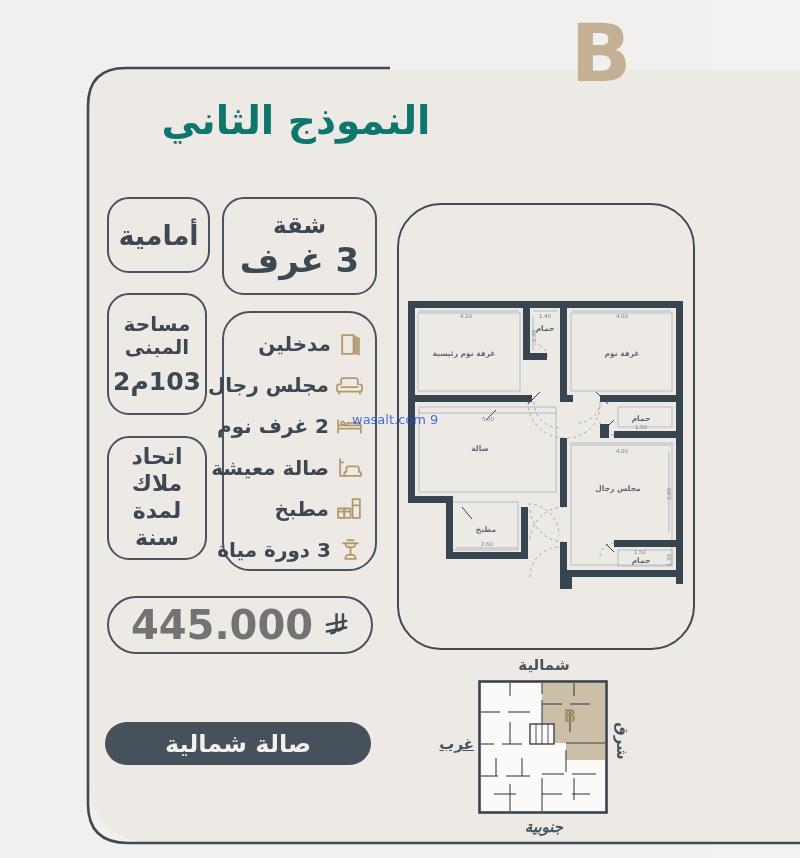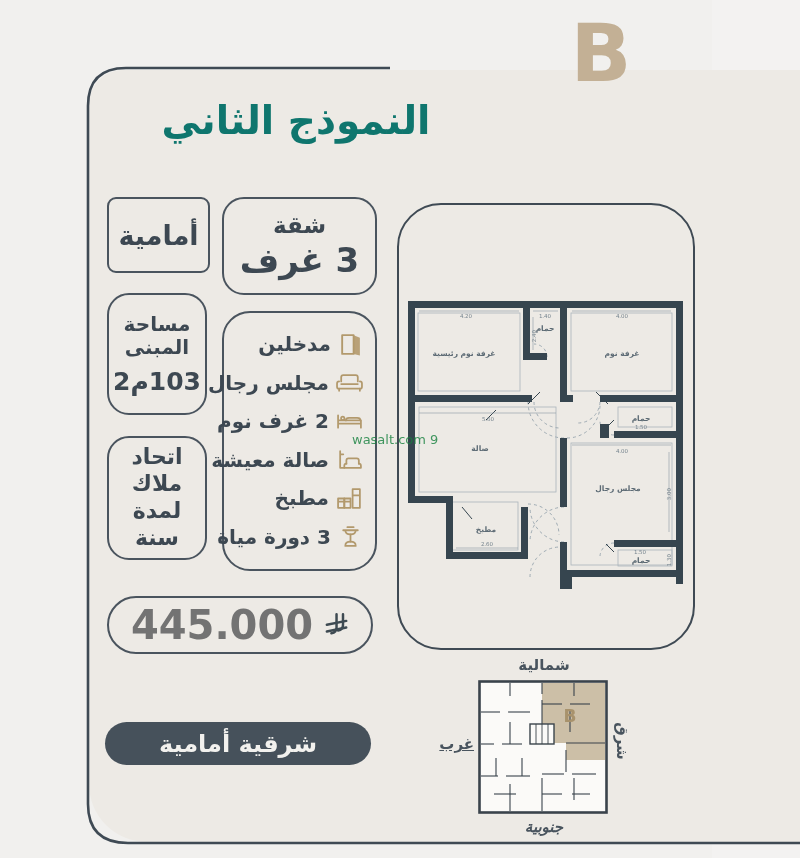--- a/index.html
+++ b/index.html
@@ -17,45 +17,45 @@
     border-radius:34px 0 0 58px;}
   .letter-b{left:556px;top:14px;width:90px;text-align:center;
     font-size:80px;font-weight:bold;color:#c3b095;line-height:1;}
   .page-title{left:120px;top:98px;width:352px;text-align:center;
     font-size:39px;font-weight:bold;color:#0f766e;letter-spacing:-1px;}
   .badge{
     border:2.4px solid #4a545e;border-radius:22px;color:#3d4852;
     display:flex;flex-direction:column;align-items:center;justify-content:center;
     text-align:center;font-weight:bold;background:transparent;box-sizing:border-box;
   }
-  .b-front{left:107px;top:197px;width:103px;height:76px;font-size:27px;border-radius:9px;}
+  .b-front{left:107px;top:197px;width:103px;height:76px;font-size:27px;}
   .b-apt{left:222px;top:197px;width:155px;height:98px;}
   .b-apt .l1{font-size:23px;}
   .b-apt .l2{font-size:34px;margin-top:2px;}
   .b-area{left:107px;top:293px;width:100px;height:122px;}
   .b-area .l{font-size:20px;line-height:1.15;}
   .b-area .v{font-size:25px;margin-top:8px;}
   .b-hoa{left:107px;top:436px;width:100px;height:124px;border-radius:22px;}
   .b-hoa .l{font-size:22px;line-height:1.22;}
   .b-feat{left:222px;top:311px;width:155px;height:260px;border-radius:28px;
-    justify-content:flex-start;padding-top:12px;}
+    justify-content:space-between;padding-top:12px;}
   .feat-row{display:flex;flex-direction:row;align-items:center;gap:7px;
     height:38.5px;width:100%;padding-right:12px;box-sizing:border-box;}
   .feat-row .txt{font-size:20px;font-weight:bold;color:#3d4852;white-space:nowrap;}
   .feat-row svg{flex:0 0 auto;}
   .b-price{left:107px;top:596px;width:266px;height:58px;border-radius:29px;
     flex-direction:row;gap:10px;}
   .b-price .num{font-size:40px;font-weight:bold;color:#737373;direction:ltr;}
   .pill{left:105px;top:722px;width:266px;height:43px;background:#46515b;
     border-radius:24px;color:#f2f1ee;display:flex;align-items:center;
     justify-content:center;font-size:24px;font-weight:bold;}
   .plan-box{left:397px;top:203px;width:298px;height:447px;
     border:2.6px solid #3f4a54;border-radius:44px;box-sizing:border-box;}
-  .watermark{left:352px;top:412px;font-size:13px;color:#15803d;opacity:.8;
-    direction:ltr;font-weight:normal;margin-top:20px;}
+  .watermark{left:352px;top:412px;font-size:13px;color:#1d4ed8;opacity:.8;
+    direction:ltr;font-weight:normal;}
   .dir-label{color:#49545e;font-weight:bold;font-size:15px;}
   .lbl-north{left:480px;top:656px;width:128px;text-align:center;}
   .lbl-south{left:480px;top:818px;width:128px;text-align:center;font-style:italic;}
   .lbl-west{left:434px;top:735px;width:40px;text-align:right;text-decoration:underline;}
   .lbl-east{left:602px;top:732px;width:40px;text-align:center;
     transform:rotate(90deg);}
 </style>
 </head>
 <body>
 
@@ -171,21 +171,21 @@
         <path d="M12.5 3 V15.5 q0,4.2 -4.8,5.2"></path>
         <path d="M18.5 3 V13 q0,4.2 -4.6,5.2"></path>
         <path d="M3.5 12.8 L21.5 9.2"></path>
         <path d="M3.5 19 L21.5 15.4"></path>
       </g>
     </svg>
     <span class="num">445.000</span>
   </div>
 
   <div class="abs pill">
-    <span>شرقية أمامية</span>
+    <span>صالة شمالية</span>
   </div>
 
   <div class="abs plan-box"></div>
 
   <svg class="abs" style="left:400px;top:292px" width="290" height="320" viewBox="0 0 290 320" direction="rtl">
 
     <g stroke="#aab5bc" stroke-width="0.8" fill="none">
       <rect x="18" y="21" width="102" height="78"></rect>
       <rect x="171" y="21" width="101" height="78"></rect>
       <rect x="19" y="115" width="137" height="85"></rect>

